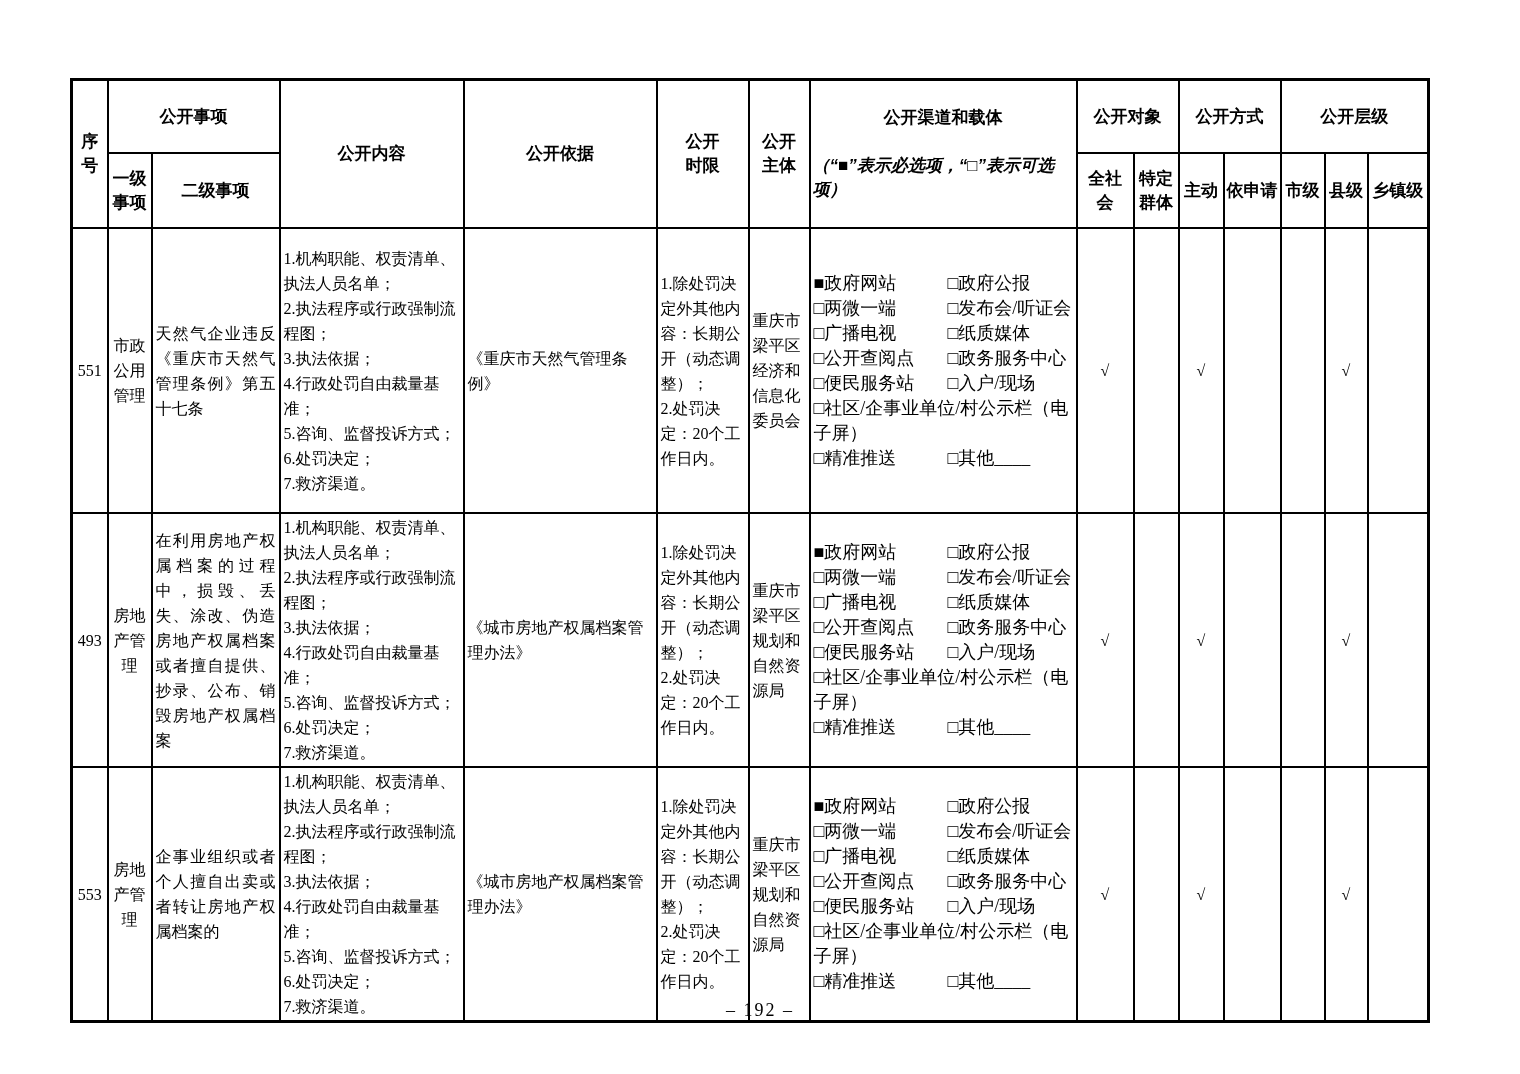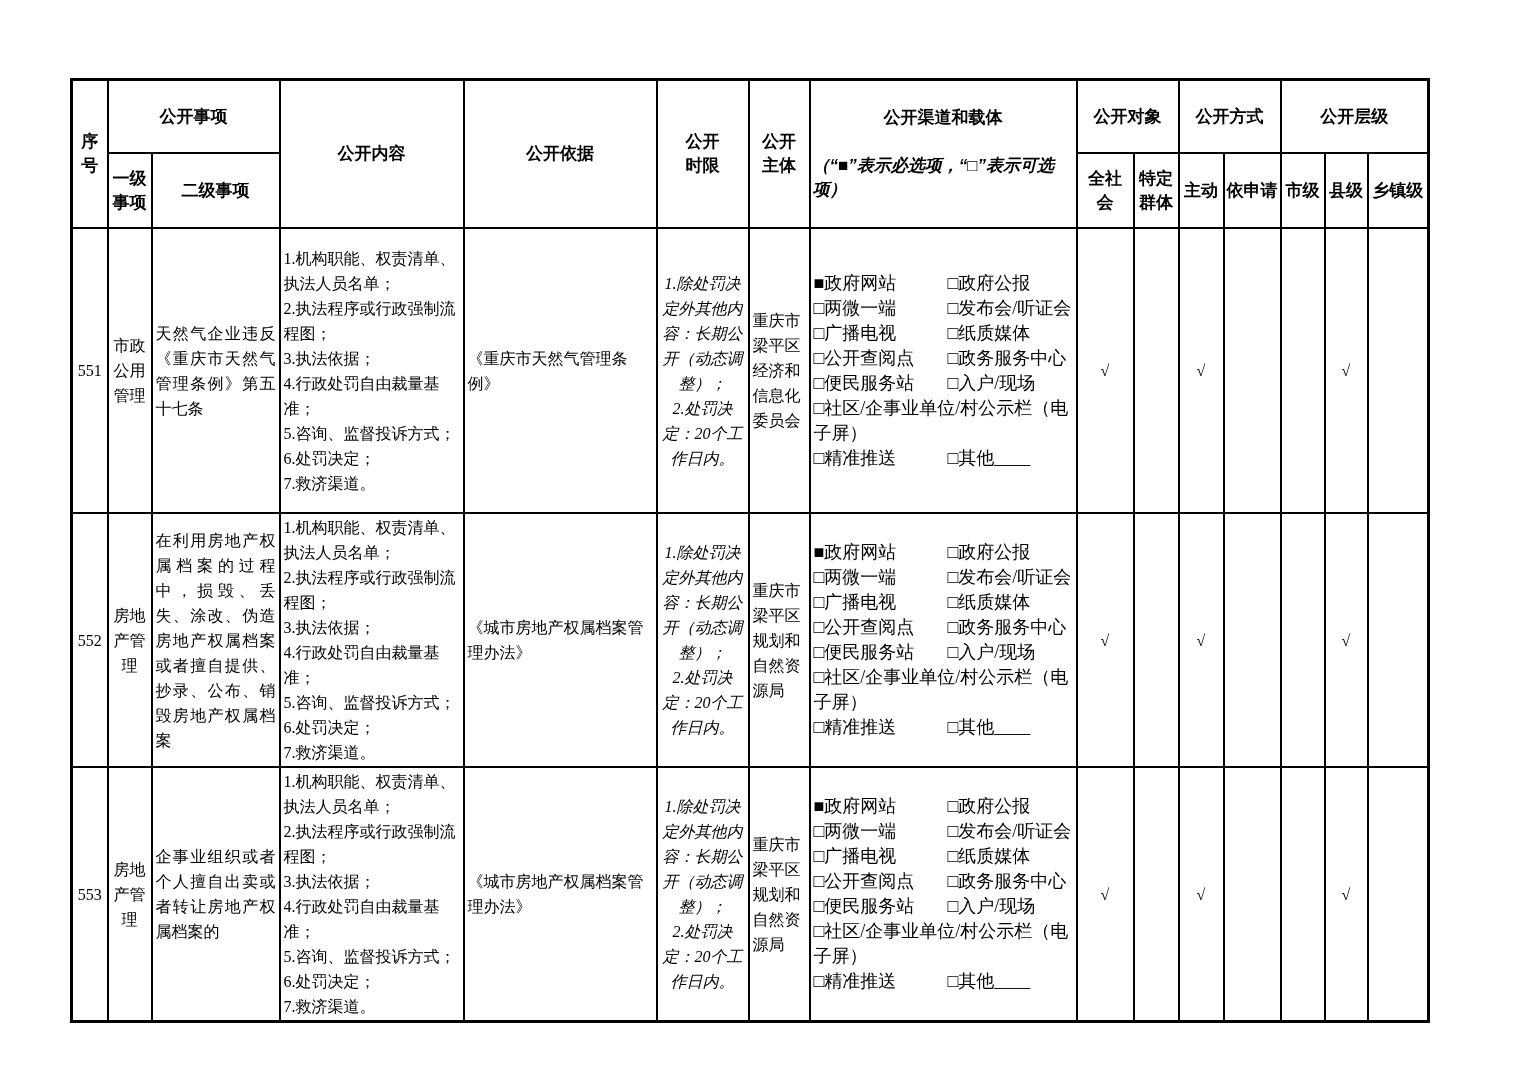--- a/index.html
+++ b/index.html
@@ -38,21 +38,21 @@
     padding: 1px 2px;
   }
   tr.hdr-1 { height: 52px; }
   tr.hdr-2 { height: 53px; }
 
   .c-serial   { text-align: center; }
   .c-category { text-align: center; border-radius: 22px; }
   .c-item     { text-align: justify; margin-top: 40px; }
   .c-content  { text-align: left; white-space: pre-line; line-height: 23px; margin-top: 36px; }
   .c-basis    { text-align: left; }
-  .c-time     { text-align: center; white-space: pre-line; font-style: italic; }
+  .c-time     { text-align: left; white-space: pre-line; }
   .c-subject  { text-align: left; border-radius: 16px; }
   .c-channels { padding: 2px 4px; }
   .c-mark     { text-align: center; }
 
   .channel-grid {
     display: grid;
     grid-template-columns: 134px 1fr;
     font-size: 18px;
     line-height: 25px;
   }
@@ -165,21 +165,21 @@
         <td class="c-mark">√</td>
         <td class="c-mark"></td>
         <td class="c-mark">√</td>
         <td class="c-mark"></td>
         <td class="c-mark"></td>
         <td class="c-mark">√</td>
         <td class="c-mark"></td>
       </tr>
 
       <tr style="height:232px">
-        <td class="c-serial">552</td>
+        <td class="c-serial">493</td>
         <td class="c-category">房地产管理</td>
         <td class="c-item">在利用房地产权属档案的过程中，损毁、丢失、涂改、伪造房地产权属档案或者擅自提供、抄录、公布、销毁房地产权属档案</td>
         <td class="c-content">1.机构职能、权责清单、执法人员名单；
 2.执法程序或行政强制流程图；
 3.执法依据；
 4.行政处罚自由裁量基准；
 5.咨询、监督投诉方式；
 6.处罚决定；
 7.救济渠道。</td>
         <td class="c-basis">《城市房地产权属档案管理办法》</td>
@@ -248,13 +248,14 @@
         <td class="c-mark"></td>
         <td class="c-mark">√</td>
         <td class="c-mark"></td>
         <td class="c-mark"></td>
         <td class="c-mark">√</td>
         <td class="c-mark"></td>
       </tr>
     </tbody>
   </table>
 
+  <div class="page-footer">– 192 –</div>
 </div>
 
 </body></html>

